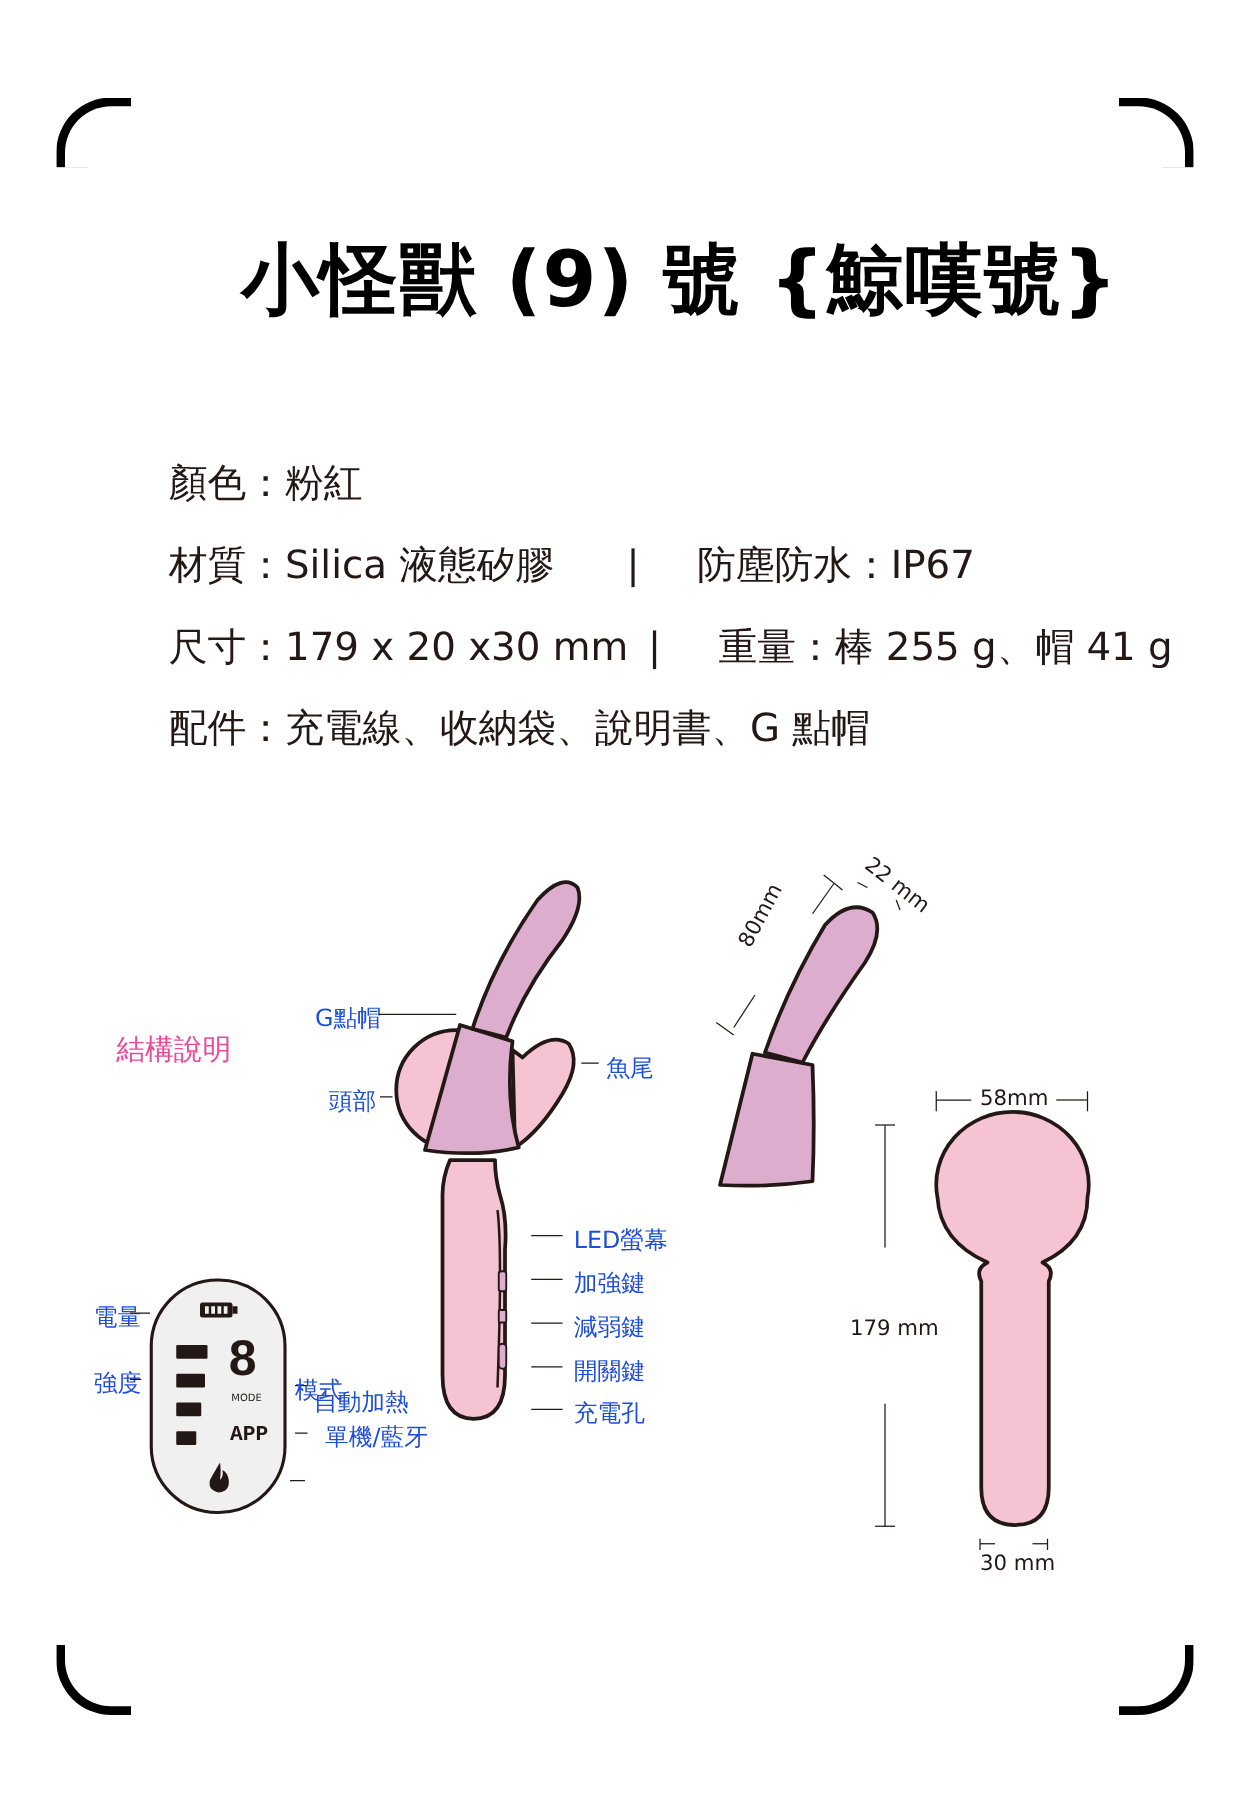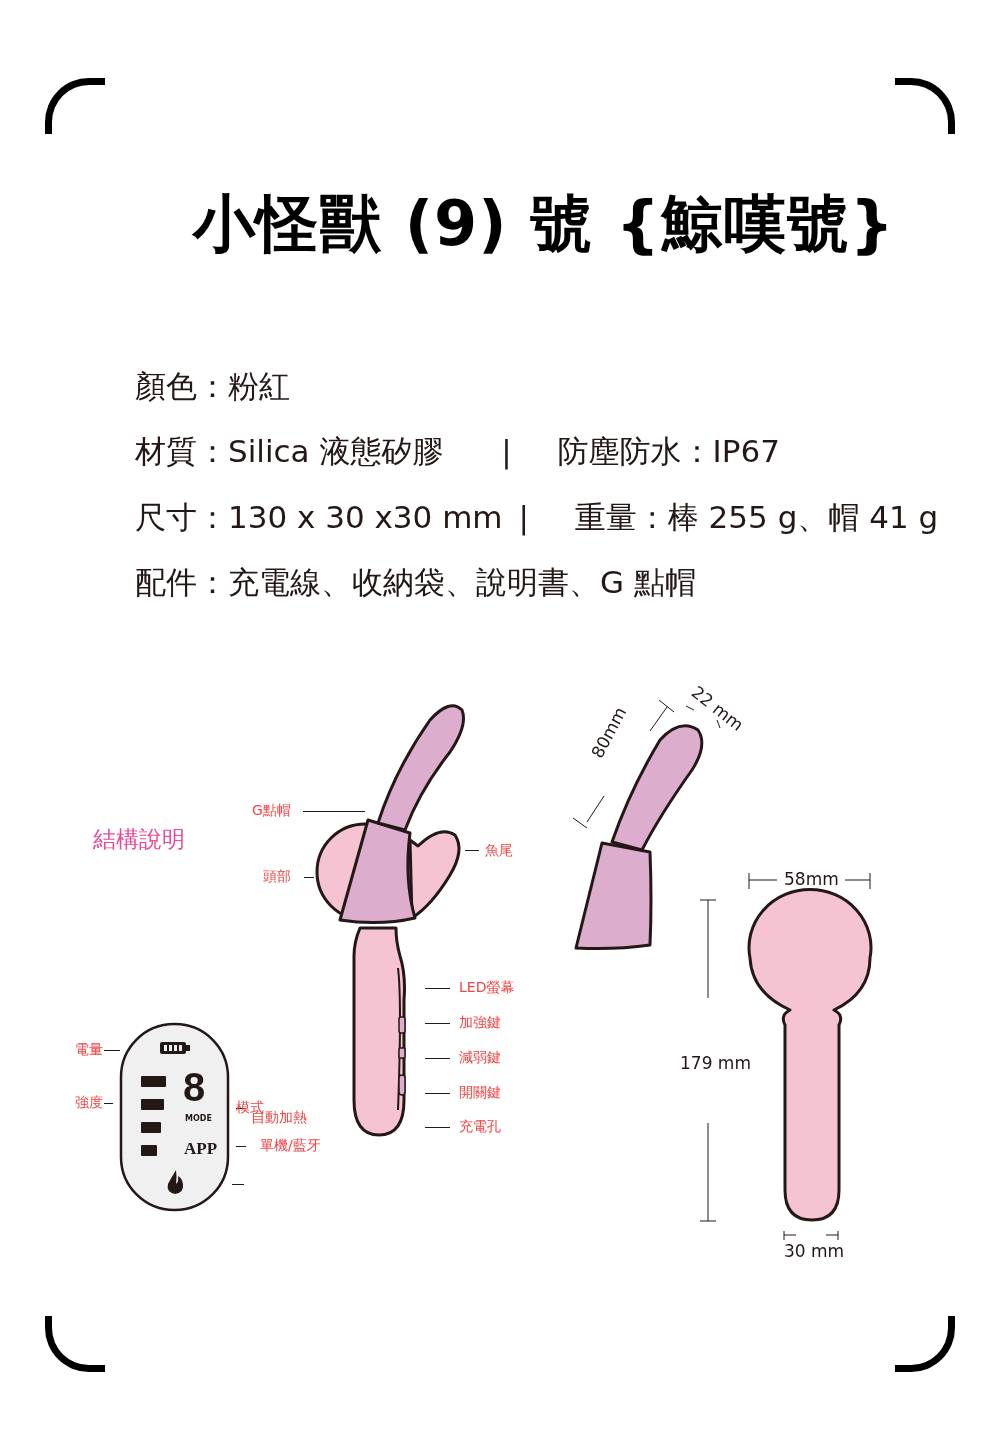--- a/index.html
+++ b/index.html
@@ -8,21 +8,21 @@
     .abs { position: absolute; }
     .corner { position: absolute; width: 60px; height: 56px; border: 7px solid #000; box-sizing: border-box; }
     .c-tl { left: 45px; top: 78px; border-right: none; border-bottom: none; border-top-left-radius: 44px; }
     .c-tr { left: 895px; top: 78px; border-left: none; border-bottom: none; border-top-right-radius: 44px; }
     .c-bl { left: 45px; top: 1316px; border-right: none; border-top: none; border-bottom-left-radius: 44px; }
     .c-br { left: 895px; top: 1316px; border-left: none; border-top: none; border-bottom-right-radius: 44px; }
     .title { position: absolute; left: 0; width: 1000px; top: 182px; text-align: center;
              font-size: 62px; font-weight: bold; letter-spacing: 1px; color: #000; padding-left: 44px; }
     .spec { position: absolute; left: 135px; font-size: 31px; color: #231815; white-space: nowrap; margin-top: 16px; }
     .spec .sep { display: inline-block; margin: 0 22px; }
-    .lbl { position: absolute; font-size: 14px; color: #ef4444; white-space: nowrap; }
+    .lbl { position: absolute; font-size: 19px; color: #1d4ed8; white-space: nowrap; }
     .lbl-big { position: absolute; font-size: 23px; color: #ec4899; white-space: nowrap; }
     .line { position: absolute; height: 1px; background: #231815; }
     .dim { position: absolute; font-size: 17px; color: #231815; white-space: nowrap; }
     svg { position: absolute; overflow: visible; }
   </style>
 </head>
 <body>
 
 <div class="corner c-tl"></div>
 <div class="corner c-tr"></div>
@@ -33,21 +33,21 @@
 
 <div class="spec" style="top:350px">
   <span>顏色：粉紅</span>
 </div>
 <div class="spec" style="top:415px">
   <span>材質：Silica 液態矽膠</span>
   <span class="sep" style="margin-left:48px">|</span>
   <span style="margin-left:14px">防塵防水：IP67</span>
 </div>
 <div class="spec" style="top:481px">
-  <span>尺寸：130 x 30 x30 mm</span>
+  <span>尺寸：179 x 20 x30 mm</span>
   <span class="sep" style="margin-left:6px">|</span>
   <span style="margin-left:14px">重量：棒 255 g、帽 41 g</span>
 </div>
 <div class="spec" style="top:546px">
   <span>配件：充電線、收納袋、說明書、G 點帽</span>
 </div>
 
 <div class="lbl-big" style="left:93px; top:824px">結構說明</div>
 
 <svg style="left:0; top:0" width="1000" height="1451">
@@ -101,22 +101,22 @@
   <g>
     <rect x="141" y="1076" width="25" height="11" rx="1" fill="#231815"></rect>
     <rect x="141" y="1099" width="23" height="11" rx="1" fill="#231815"></rect>
     <rect x="141" y="1122" width="20" height="11" rx="1" fill="#231815"></rect>
     <rect x="141" y="1145" width="16" height="11" rx="1" fill="#231815"></rect>
   </g>
 
   <path d="M 176 1170 Q 170 1180 168 1184 Q 166 1192 175 1194 Q 184 1193 183 1184 Q 182 1178 178 1176 Q 179 1181 176 1184 Q 177 1176 176 1170 Z" fill="#231815"></path>
 </svg>
 <div class="abs" style="left:183px; top:1067px; font-size:40px; font-weight:bold; color:#231815; font-family:'Liberation Sans', sans-serif; line-height:1;">8</div>
-<div class="abs" style="left:185px; top:1114px; font-size:8px; font-weight:bold; color:#231815;">MODE</div>
-<div class="abs" style="left:184px; top:1139px; font-size:17px; font-weight:bold; color:#231815; font-family:Liberation Serif, serif;">APP</div>
+<div class="abs" style="left:185px; top:1114px; font-size:8px; font-weight:normal; color:#231815;">MODE</div>
+<div class="abs" style="left:184px; top:1139px; font-size:17px; font-weight:bold; color:#231815; font-family:Liberation Mono, monospace;">APP</div>
 
 <div class="lbl" style="left:75px; top:1041px">電量</div>
 <div class="line" style="left:104px; top:1050px; width:16px"></div>
 <div class="lbl" style="left:75px; top:1094px">強度</div>
 <div class="line" style="left:104px; top:1103px; width:9px"></div>
 <div class="line" style="left:236px; top:1108px; width:10px"></div>
 <div class="lbl" style="left:236px; top:1099px">模式</div>
 <div class="line" style="left:236px; top:1146px; width:10px"></div>
 <div class="lbl" style="left:260px; top:1137px">單機/藍牙</div>
 <div class="line" style="left:232px; top:1184px; width:12px"></div>

